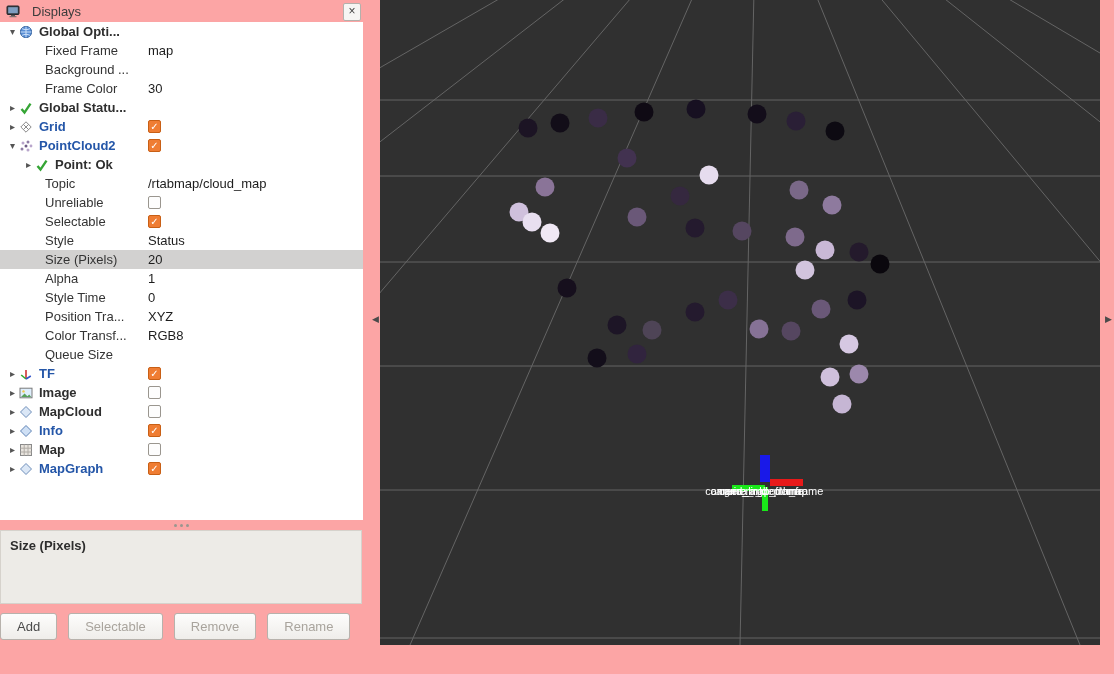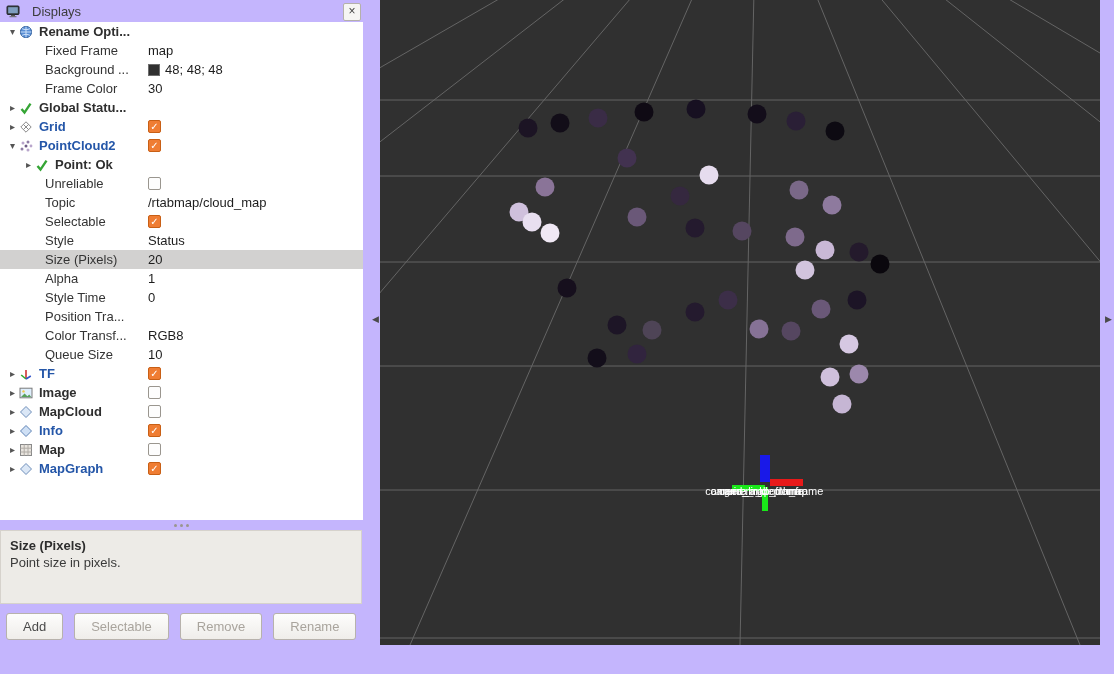--- a/index.html
+++ b/index.html
@@ -1,16 +1,16 @@
 <!DOCTYPE html>
 <html><head>
 <meta charset="utf-8">
 <style>
   html,body{margin:0;padding:0;background:#c9c6c2;}
-  .app{position:relative;width:1114px;height:674px;background:#c4b5fd;
+  .app{position:relative;width:1114px;height:674px;background:#fca5a5;
        font-family:"Liberation Sans",sans-serif;font-size:13px;color:#2b2b2b;overflow:hidden;}
 
   
   .panel-header{position:absolute;left:0;top:0;width:371px;height:22px;display:flex;align-items:center;
                 gap:6px;padding-left:6px;box-sizing:border-box;}
   .header-title{color:#3c3c3c;}
   .close-btn{position:absolute;left:343px;top:3px;width:16px;height:16px;line-height:14px;text-align:center;
              border:1px solid #b4b0ab;border-radius:2px;background:#f6f5f3;font-size:12px;color:#444;cursor:default;}
 
   .tree{position:absolute;left:0;top:22px;width:363px;height:498px;background:#ffffff;overflow:hidden;}
@@ -36,21 +36,21 @@
 
   .splitter{position:absolute;left:0;top:520px;width:363px;height:10px;display:flex;align-items:center;
             justify-content:center;gap:3px;}
   .splitter i{width:3px;height:3px;background:#9a968f;border-radius:50%;}
 
   .help{position:absolute;left:0;top:530px;width:362px;height:74px;background:#edebe7;
         border:1px solid #d6d2cc;box-sizing:border-box;padding:7px 9px;}
   .help-title{font-weight:bold;color:#2d2d2d;}
   .help-body{margin-top:2px;color:#3a3a3a;}
 
-  .btns{position:absolute;left:0;top:613px;width:371px;display:flex;gap:11px;padding-left:6px;box-sizing:border-box;text-align:right;}
+  .btns{position:absolute;left:0;top:613px;width:371px;display:flex;gap:11px;padding-left:0;box-sizing:border-box;text-align:right;}
   .btn{height:25px;padding:0 16px;border:1px solid #b7b2ac;border-radius:3px;
        background:linear-gradient(#fdfdfc,#efedea);color:#4a4a4a;display:flex;align-items:center;cursor:default;}
   .btn.disabled{color:#a9a49d;}
 
   
   .statusbar{position:absolute;left:0;top:645px;width:1114px;height:29px;background:#f0efed;
              border-top:1px solid #dcd9d5;box-sizing:border-box;display:flex;align-items:center;
              justify-content:space-between;padding:0 10px;}
   .btn.small{height:22px;padding:0 10px;}
   .fps{color:#3a3a3a;}
@@ -88,42 +88,38 @@
 
     <div class="row">
       <div class="ncol top">
         <span class="exp">▾</span>
         <span class="ticon">
           <svg viewBox="0 0 14 14">
               <circle cx="7" cy="7" r="5.6" fill="#5a8fd6" stroke="#2f5f9e"></circle>
               <path d="M1.4 7h11.2M7 1.4v11.2M3 3.6c2.5 1.4 5.5 1.4 8 0M3 10.4c2.5-1.4 5.5-1.4 8 0" stroke="#d5e6fa" fill="none" stroke-width="0.9"></path>
             </svg>
         </span>
-        <span class="lbl bname">Rename Opti...</span>
+        <span class="lbl bname">Global Opti...</span>
       </div>
       <div class="vcol"></div>
     </div>
 
     <div class="row">
       <div class="ncol prop">
           <span class="lbl">Fixed Frame</span>
         </div>
       <div class="vcol">
           <span>map</span>
         </div>
     </div>
 
     <div class="row">
       <div class="ncol prop">
           <span class="lbl">Background ...</span>
         </div>
-      <div class="vcol">
-        <span class="swatch" style="background: rgb(48, 48, 48);"></span>
-        <span>48; 48; 48</span>
-      </div>
     </div>
 
     <div class="row">
       <div class="ncol prop">
           <span class="lbl">Frame Color</span>
         </div>
       <div class="vcol">
           <span>30</span>
         </div>
     </div>
@@ -185,38 +181,38 @@
               <path d="M2.5 8l3 3.6L11.5 2.6" stroke="#35a535" stroke-width="2.4" fill="none"></path>
             </svg>
         </span>
         <span class="lbl bname">Point: Ok</span>
       </div>
       <div class="vcol"></div>
     </div>
 
     <div class="row">
       <div class="ncol prop">
+          <span class="lbl">Topic</span>
+        </div>
+      <div class="vcol">
+          <span>/rtabmap/cloud_map</span>
+        </div>
+    </div>
+
+    <div class="row">
+      <div class="ncol prop">
           <span class="lbl">Unreliable</span>
         </div>
       <div class="vcol">
           <span class="cb off"></span>
         </div>
     </div>
 
     <div class="row">
       <div class="ncol prop">
-          <span class="lbl">Topic</span>
-        </div>
-      <div class="vcol">
-          <span>/rtabmap/cloud_map</span>
-        </div>
-    </div>
-
-    <div class="row">
-      <div class="ncol prop">
           <span class="lbl">Selectable</span>
         </div>
       <div class="vcol">
           <span class="cb on">✓</span>
         </div>
     </div>
 
     <div class="row">
       <div class="ncol prop">
           <span class="lbl">Style</span>
@@ -250,37 +246,37 @@
         </div>
       <div class="vcol">
           <span>0</span>
         </div>
     </div>
 
     <div class="row">
       <div class="ncol prop">
           <span class="lbl">Position Tra...</span>
         </div>
+      <div class="vcol">
+          <span>XYZ</span>
+        </div>
     </div>
 
     <div class="row">
       <div class="ncol prop">
           <span class="lbl">Color Transf...</span>
         </div>
       <div class="vcol">
           <span>RGB8</span>
         </div>
     </div>
 
     <div class="row">
       <div class="ncol prop">
           <span class="lbl">Queue Size</span>
-        </div>
-      <div class="vcol">
-          <span>10</span>
         </div>
     </div>
 
     <div class="row">
       <div class="ncol top">
         <span class="exp">▸</span>
         <span class="ticon">
           <svg viewBox="0 0 14 14">
               <path d="M7 12V3" stroke="#cc3333" stroke-width="1.6"></path>
               <path d="M7 12L2.2 8" stroke="#33aa33" stroke-width="1.6"></path>
@@ -375,21 +371,20 @@
   </div>
 
   <div class="splitter">
       <i></i>
       <i></i>
       <i></i>
     </div>
 
   <div class="help">
     <div class="help-title">Size (Pixels)</div>
-    <div class="help-body">Point size in pixels.</div>
   </div>
 
   <div class="btns">
     <div class="btn">Add</div>
     <div class="btn disabled">Selectable</div>
     <div class="btn disabled">Remove</div>
     <div class="btn disabled">Rename</div>
   </div>
 
   <div class="viewport" style="background: rgb(48, 48, 48);">

